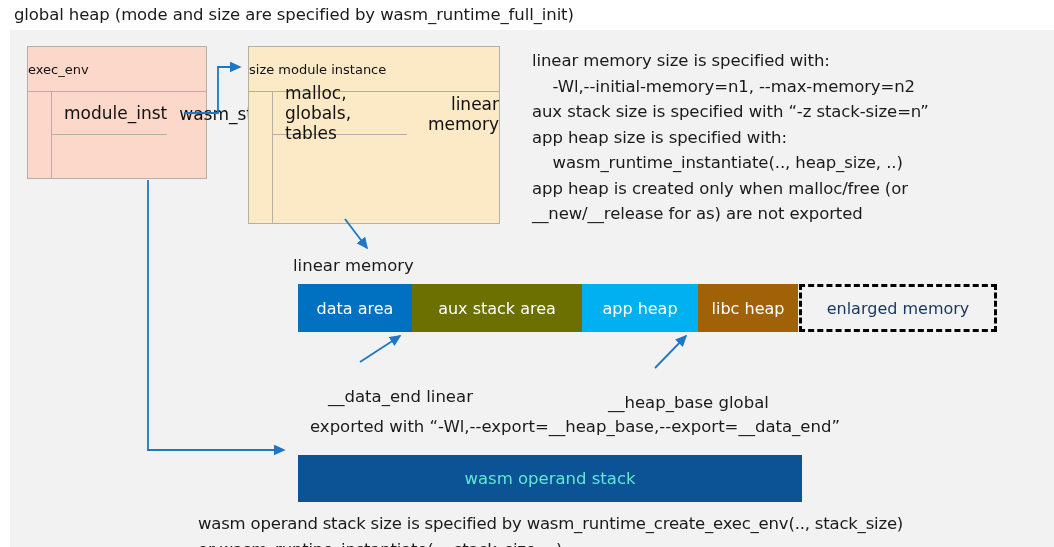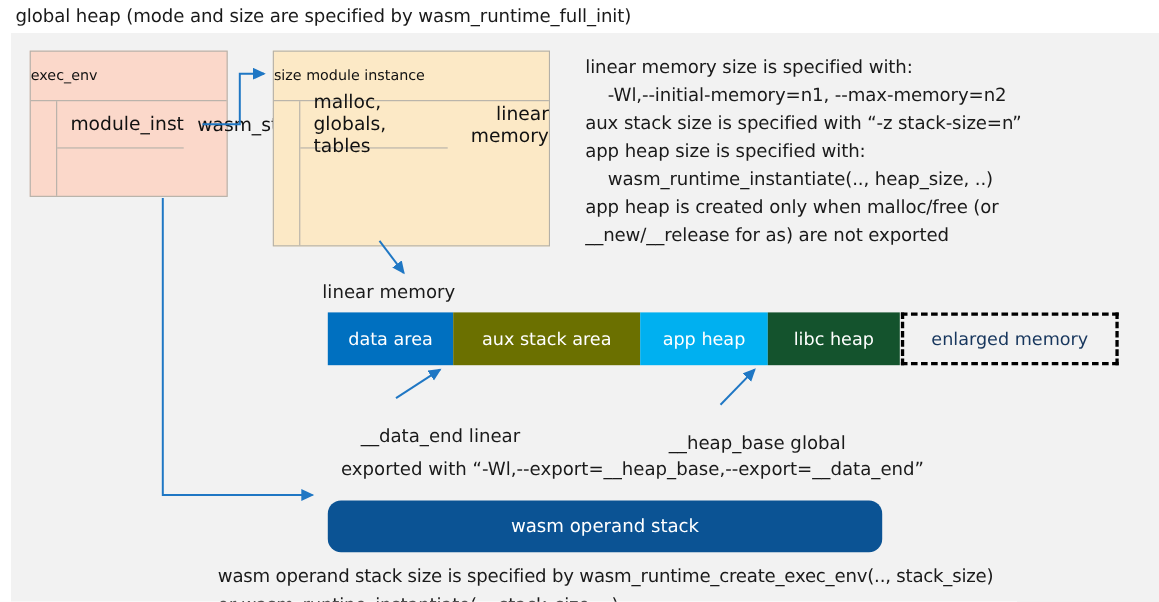--- a/index.html
+++ b/index.html
@@ -159,22 +159,21 @@
     position: absolute;
     left: 288px;
     top: 425px;
     width: 504px;
     height: 47px;
     background: #0b5394;
     display: flex;
     align-items: center;
     justify-content: center;
     font-size: 16.5px;
-    color: #ffffff;
-    border-radius: 12px;
+    color: #5eead4;
   }
   #operand-stack-note {
     position: absolute;
     left: 188px;
     top: 481px;
     font-size: 16.5px;
     line-height: 26px;
     color: #1a1a1a;
     white-space: pre;
     letter-spacing: -0.2px;
@@ -224,21 +223,21 @@
     wasm_runtime_instantiate(.., heap_size, ..)
 app heap is created only when malloc/free (or
 __new/__release for as) are not exported</div>
 
   <div id="linear-memory-caption">linear memory</div>
 
   <div id="memory-bar">
     <div class="mem-seg" style="width: 114px; background: rgb(0, 112, 192);">data area</div>
     <div class="mem-seg" style="width: 170px; background: rgb(107, 112, 0);">aux stack area</div>
     <div class="mem-seg" style="width: 116px; background: rgb(0, 176, 240);">app heap</div>
-    <div class="mem-seg" style="width: 120px; background: #14532d;">libc heap</div>
+    <div class="mem-seg" style="width: 100px; background: #a16207;">libc heap</div>
     <div class="mem-seg enlarged" style="width: 198px; background: rgb(242, 242, 242); color: rgb(23, 54, 93);">enlarged memory</div>
   </div>
 
   <div class="global-label" id="data-end-label">__data_end linear</div>
   <div class="global-label" id="heap-base-label">__heap_base global</div>
   <div class="global-label" id="export-note">exported with “-Wl,--export=__heap_base,--export=__data_end”</div>
 
   <div id="operand-stack-bar" style="background: rgb(11, 83, 148);">wasm operand stack</div>
   <div id="operand-stack-note">wasm operand stack size is specified by wasm_runtime_create_exec_env(.., stack_size)
 or wasm_runtine_instantiate(.., stack_size, ..)</div>

